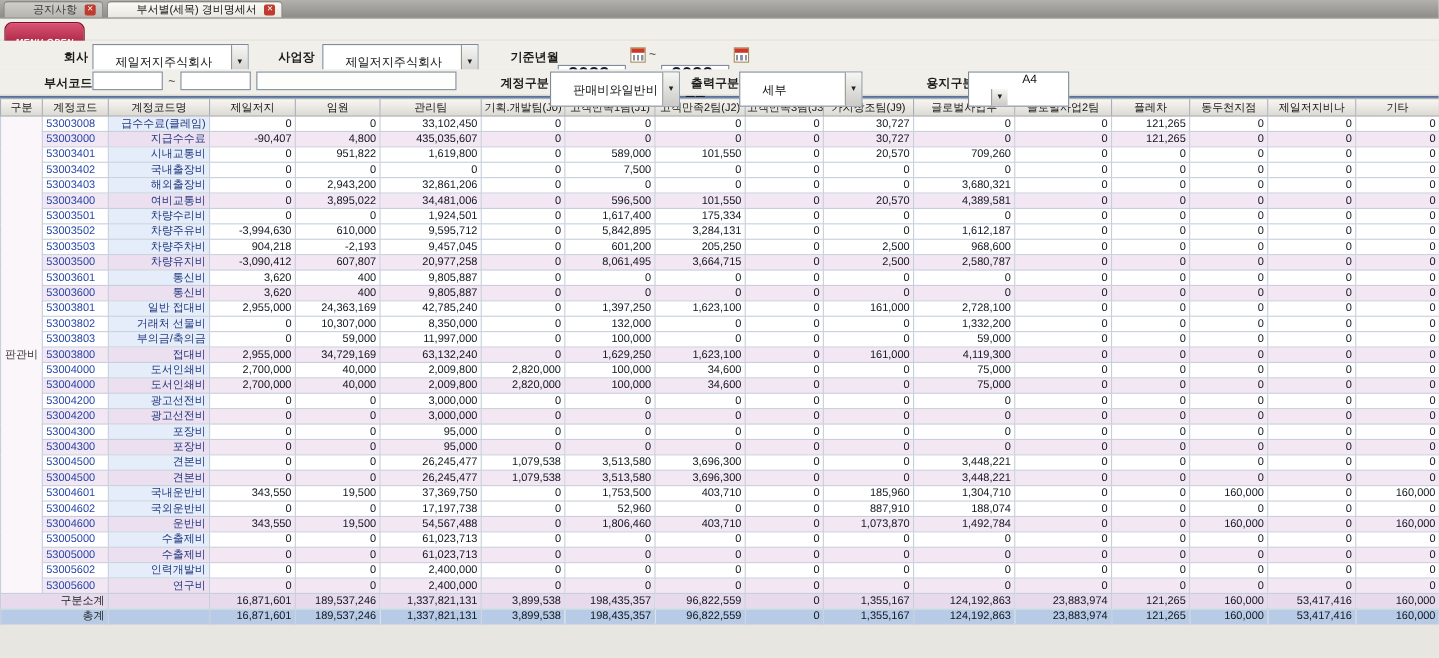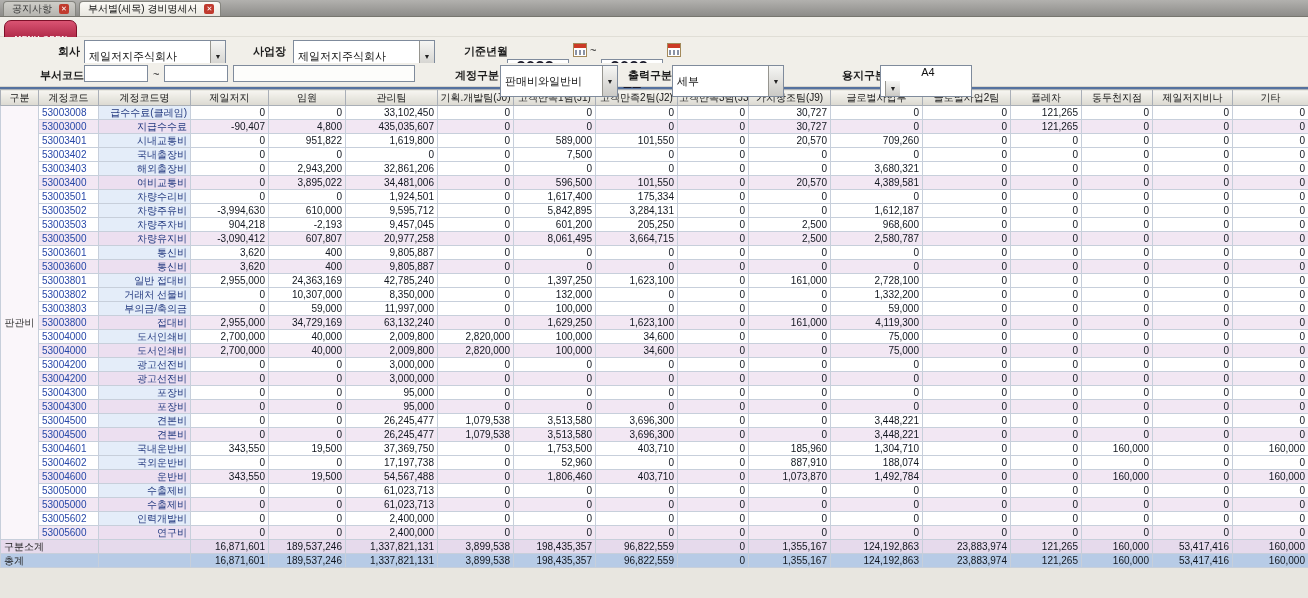--- a/index.html
+++ b/index.html
@@ -4,21 +4,21 @@
 <style>
   * { margin:0; padding:0; box-sizing:border-box; }
   html,body { width:1308px; height:598px; overflow:hidden; background:#e8e6e0;
     font-family:"Liberation Sans","DejaVu Sans",sans-serif; }
 
   
   .tabbar { height:17px; background:linear-gradient(#b2b1ae,#8d8c89);
     display:flex; align-items:flex-end; padding-left:3px; gap:3px;
     border-bottom:1px solid #77766f; }
   .tab { height:15px; display:flex; align-items:center; gap:7px;
-    padding:0 6px 0 8px; font-size:10px; border:1px solid #85857f;
+    padding:0 6px 0 26px; font-size:10px; border:1px solid #85857f;
     border-bottom:none; border-radius:4px 4px 0 0; cursor:default; }
   .tab-inactive { background:linear-gradient(#cfcec9,#b5b4af); color:#3a3a3a; }
   .tab-active  { background:linear-gradient(#fbfaf6,#e9e7e0); color:#111; }
   .tab-close { width:10px; height:10px; background:#c03a2e; color:#fff;
     font-size:7px; line-height:10px; text-align:center; border-radius:2px;
     font-weight:bold; }
 
   
   .menu-strip { height:20px; background:#f1efe9; position:relative;
     border-bottom:1px solid #e0ded6; }
@@ -28,21 +28,21 @@
     font-weight:bold; font-style:italic; letter-spacing:.5px;
     line-height:12px; cursor:pointer; }
 
   
   .filter-row { position:relative; background:#f1efe9; }
   .filter-row1 { height:26px; }
   .filter-row2 { height:24px; border-bottom:1px solid #d8d6ce; }
   .flabel { position:absolute; font-size:11px; color:#1c1c1c; white-space:nowrap;font-weight:bold; }
   .sel { position:absolute; height:32px; background:#fff;
     border:1px solid #7f8b9c; font-size:11px; color:#111;
-    display:flex; align-items:center; padding-left:4px; cursor:pointer; }
+    display:flex; align-items:center; padding-left:20px; cursor:pointer; }
   .sel .sel-text { flex:1; white-space:nowrap; overflow:hidden; }
   .sel .dd-arrow { width:15px; align-self:stretch; flex:0 0 15px;
     background:linear-gradient(#f6f6f4,#cbcac6); border-left:1px solid #96958f;
     font-size:7px; color:#222; display:flex; align-items:center;
     justify-content:center; }
   .datebox { position:absolute; height:17px; width:62px; background:#fff;
     border:1px solid #7f8b9c; font-size:17px; font-weight:bold; color:#1a1a2a;
     text-align:center; line-height:15px;margin-top:18px; }
   .cal { position:absolute; width:14px; height:14px; background:#fff;
     border:1px solid #a3895a; cursor:pointer; }
@@ -66,21 +66,21 @@
   td.name { color:#22397f; text-align:right; }
   td.num  { color:#11161f; text-align:right; }
   tr.row-detail   { background:#ffffff; }
   tr.row-detail td.name { background:#e4edf9; }
   tr.row-subtotal { background:#f2e7f3; }
   tr.row-subtotal td.name { background:#ecdff0; }
   td.gubun-cell { background:#faf6fa; color:#333; text-align:center;
     vertical-align:middle; font-size:10px; }
   tr.row-groupsub { background:#e6daec; }
   tr.row-total    { background:#b7cbe6; }
-  td.label-cell { text-align:left; color:#1c1c1c; padding-left:3px; }
+  td.label-cell { text-align:right; color:#1c1c1c; padding-left:3px; }
 </style>
 </head>
 <body>
 
 <div class="tabbar">
   <div class="tab tab-inactive">
     <span>공지사항</span>
     <span class="tab-close">✕</span>
   </div>
   <div class="tab tab-active">

